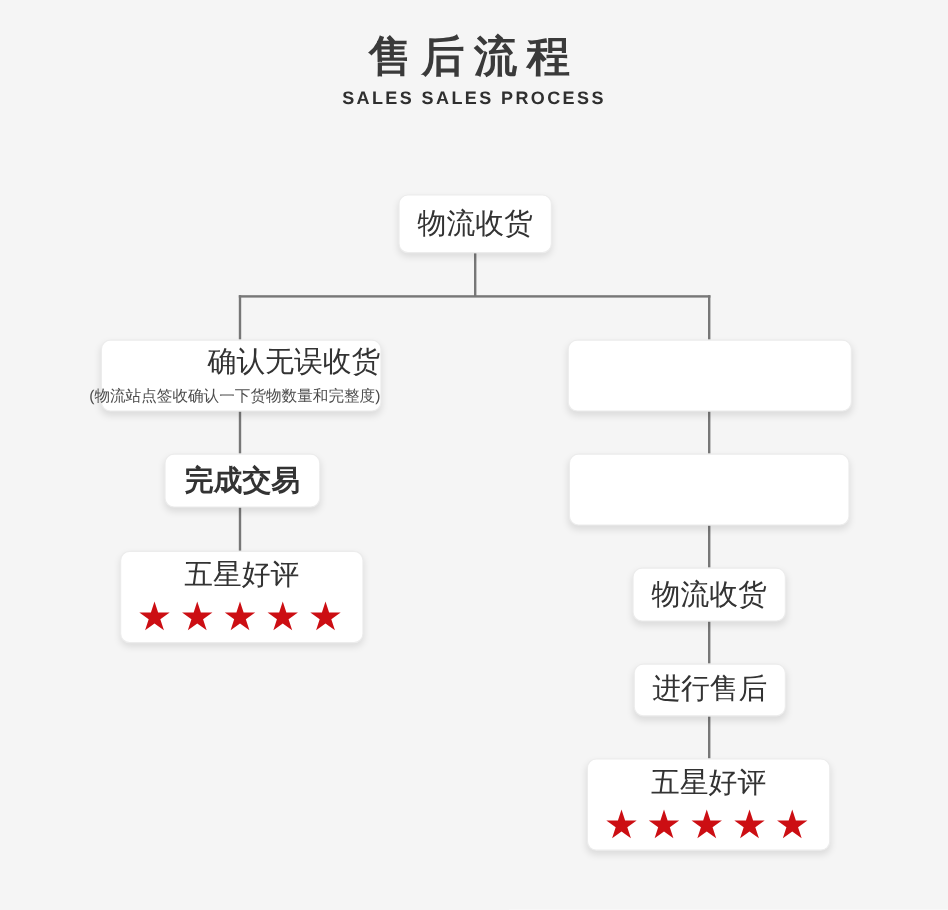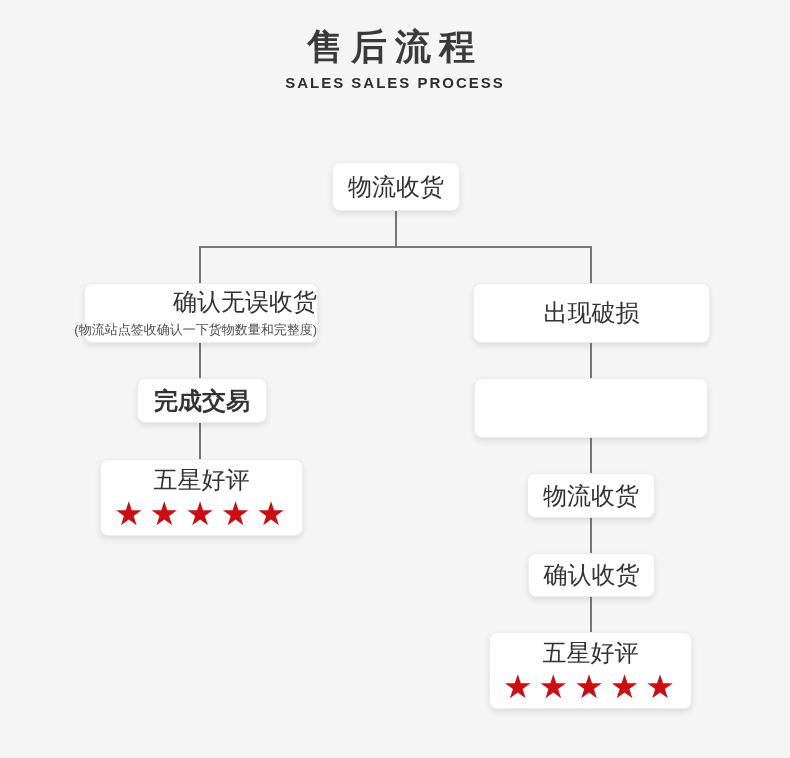--- a/index.html
+++ b/index.html
@@ -147,28 +147,27 @@
   </div>
   <div class="node n-l2">
     <div class="node-title">完成交易</div>
   </div>
   <div class="node n-l3">
     <div class="node-title">五星好评</div>
     <div class="stars">★★★★★</div>
   </div>
 
   <div class="node n-r1">
-    <div class="node-title">出现破损</div>
   </div>
   <div class="node n-r2">
   </div>
   <div class="node n-r3">
     <div class="node-title">物流收货</div>
   </div>
   <div class="node n-r4">
-    <div class="node-title">确认收货</div>
+    <div class="node-title">进行售后</div>
   </div>
   <div class="node n-r5">
     <div class="node-title">五星好评</div>
     <div class="stars">★★★★★</div>
   </div>
 
 </div>
 
 </body></html>

